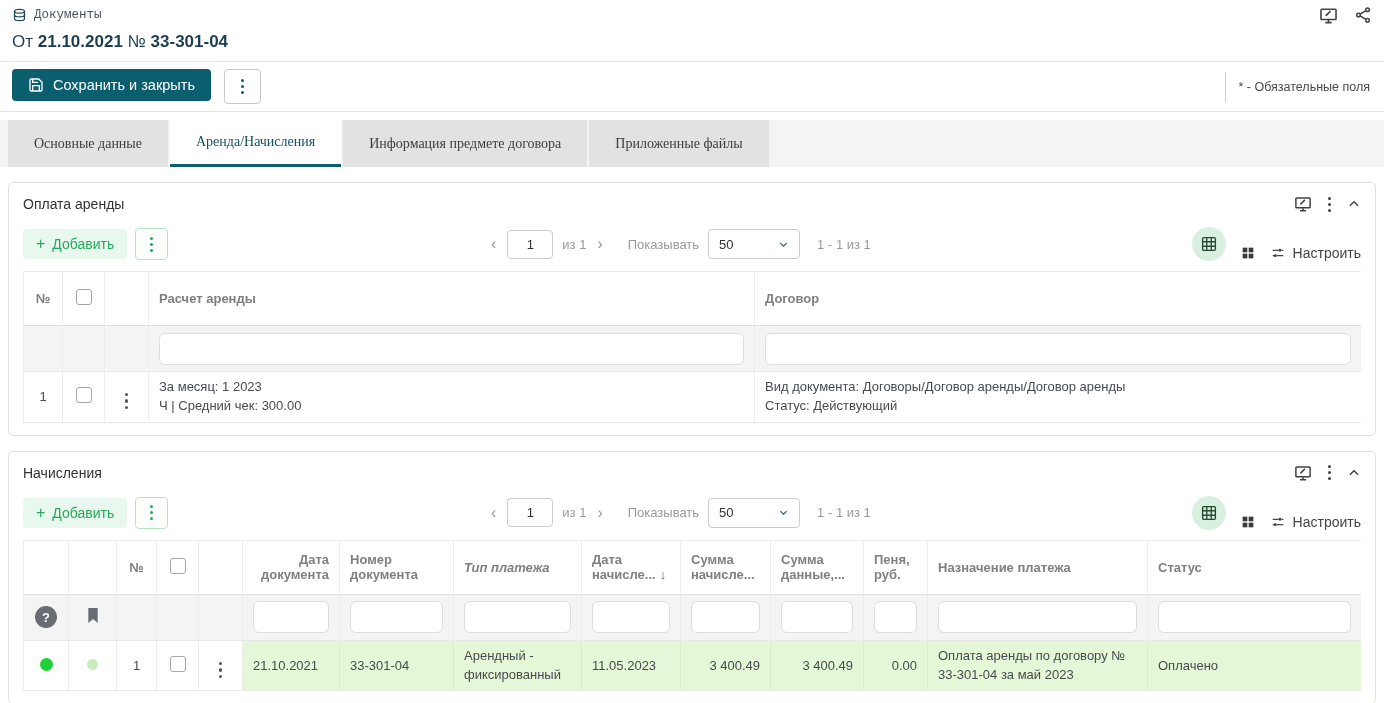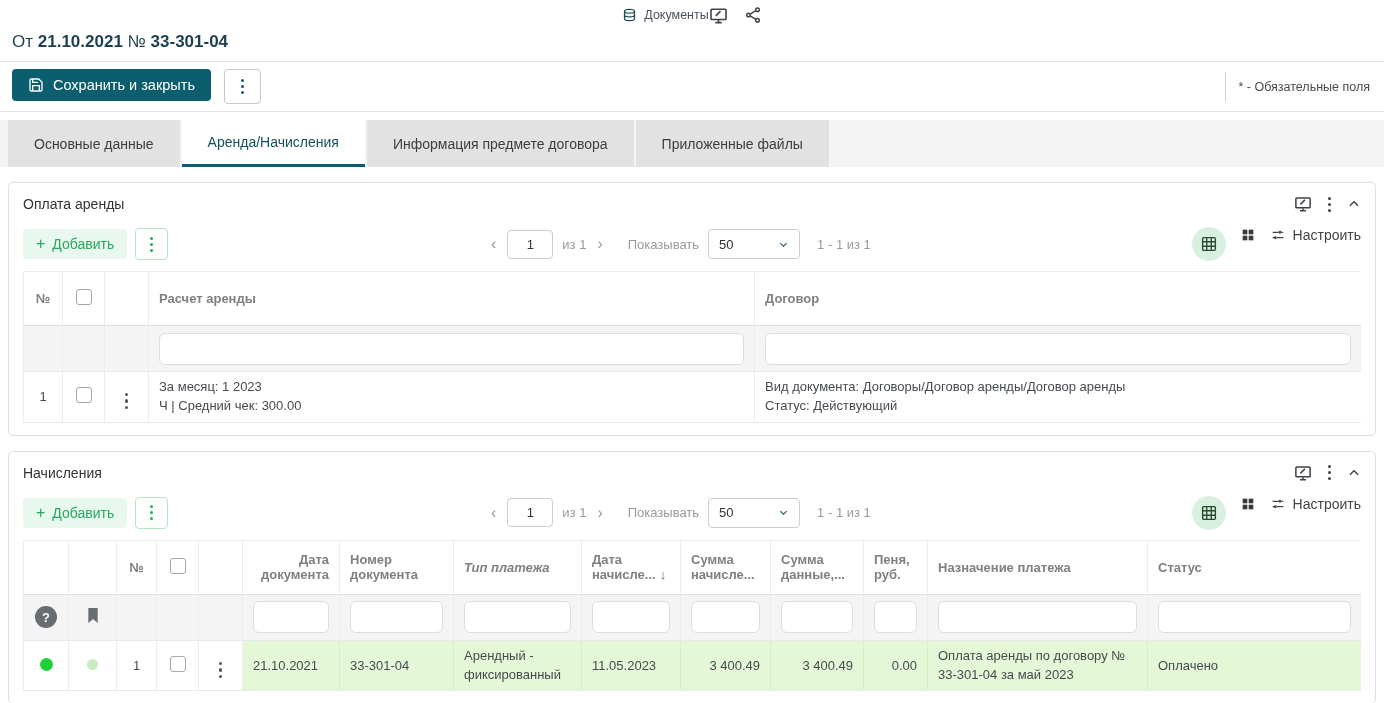--- a/index.html
+++ b/index.html
@@ -9,21 +9,21 @@
   :root{
     --accent-teal:#0b5e6d;
     --accent-green:#27a85f;
     --accent-green-bg:#e9f8ee;
     --row-highlight:#e4f8d7;
     --dot-green:#1fd137;
     --dot-pale:#c6edbe;
   }
 
   
-  .topbar{ height:30px; display:flex; align-items:center; justify-content:center; padding:0 12px; }
+  .topbar{ height:30px; display:flex; align-items:center; justify-content:space-between; padding:0 12px;font-family:Liberation Mono, monospace; }
   .crumb{ display:flex; align-items:center; gap:7px; color:#4b535c; font-size:12.5px; }
   .crumb svg{ color:#1d4a56; }
   .topbar-icons{ display:flex; align-items:center; gap:16px; color:#3f4347; }
   .icon-btn{ background:none; border:none; cursor:pointer; color:#3f4347; display:flex; align-items:center; }
 
   
   .title-row{ padding:2px 12px 9px; border-bottom:1px solid #e3e3e3; }
   .doc-title{ font-size:17px; color:#1c3f52; }
   .doc-title b{ font-weight:700; }
 
@@ -38,21 +38,21 @@
     display:flex; align-items:center; justify-content:center; color:var(--accent-teal); cursor:pointer; }
   .required-note{ font-size:12.5px; color:#4a4a4a; border-left:1px solid #cfcfcf; padding:8px 2px 8px 12px; }
 
   .kebab-dots{ display:inline-flex; flex-direction:column; gap:3px; }
   .kebab-dots i{ width:3px; height:3px; border-radius:50%; background:currentColor; display:block; }
   .kebab-dots.lg i{ width:3.5px; height:3.5px; }
 
   
   .tabbar{ margin-top:8px; background:#f4f4f4; height:47px; display:flex; padding-left:8px; }
   .tab{ background:#e2e2e2; border:none; margin-right:2px; padding:0 26px; font-size:14px; color:#3d3d3d;
-    cursor:pointer; font-family:Liberation Sans, sans-serif; height:47px; }
+    cursor:pointer; font-family:Liberation Serif, serif; height:47px; }
   .tab.active{ background:#fff; color:#14505e; border-bottom:3px solid var(--accent-teal); }
 
   
   .panel{ margin:15px 8px 0; border:1px solid #e0e0e0; border-radius:5px; background:#fff; }
   .panel-head{ height:42px; display:flex; align-items:center; justify-content:space-between; padding:0 14px; }
   .panel-title{ font-size:14px; color:#333; }
   .panel-head-icons{ display:flex; align-items:center; gap:16px; color:#4f4f4f; }
 
   .panel-toolbar{ display:flex; align-items:center; padding:2px 14px 10px; }
   .tb-left{ display:flex; align-items:center; gap:8px; }
@@ -66,21 +66,21 @@
   .pager{ flex:1; display:flex; align-items:center; justify-content:center; gap:9px; color:#9a9a9a; font-size:13px; }
   .pager .nav{ background:none; border:none; color:#9a9a9a; font-size:16px; cursor:pointer; padding:0 2px;
     font-family:"Liberation Sans",sans-serif; }
   .page-input{ width:46px; height:29px; border:1px solid #ccc; border-radius:4px; text-align:center;
     font-size:13px; color:#333; font-family:"Liberation Sans",sans-serif; }
   .size-select{ width:92px; height:30px; border:1px solid #ccc; border-radius:4px; background:#fff;
     display:flex; align-items:center; justify-content:space-between; padding:0 10px; font-size:13px;
     color:#333; cursor:pointer; }
   .size-select svg{ color:#41707c; }
 
-  .tb-right{ display:flex; align-items:flex-start; gap:14px; }
+  .tb-right{ display:flex; align-items:flex-end; gap:14px; }
   .view-grid{ width:34px; height:34px; border-radius:50%; background:#d8f0e0; border:none; display:flex;
     align-items:center; justify-content:center; color:#274b32; cursor:pointer; }
   .view-cards{ background:none; border:none; color:#3a3a3a; display:flex; cursor:pointer; }
   .btn-configure{ display:flex; align-items:center; gap:7px; background:none; border:none; color:#454545;
     font-size:14px; cursor:pointer; font-family:"Liberation Sans",sans-serif; }
 
   
   .tbl{ display:table; table-layout:fixed; width:calc(100% - 28px); margin:0 14px 12px; border-top:1px solid #ececec; }
   .tr{ display:table-row; }
   .td{ display:table-cell; vertical-align:middle; padding:6px 10px; border-right:1px solid #ededed;

